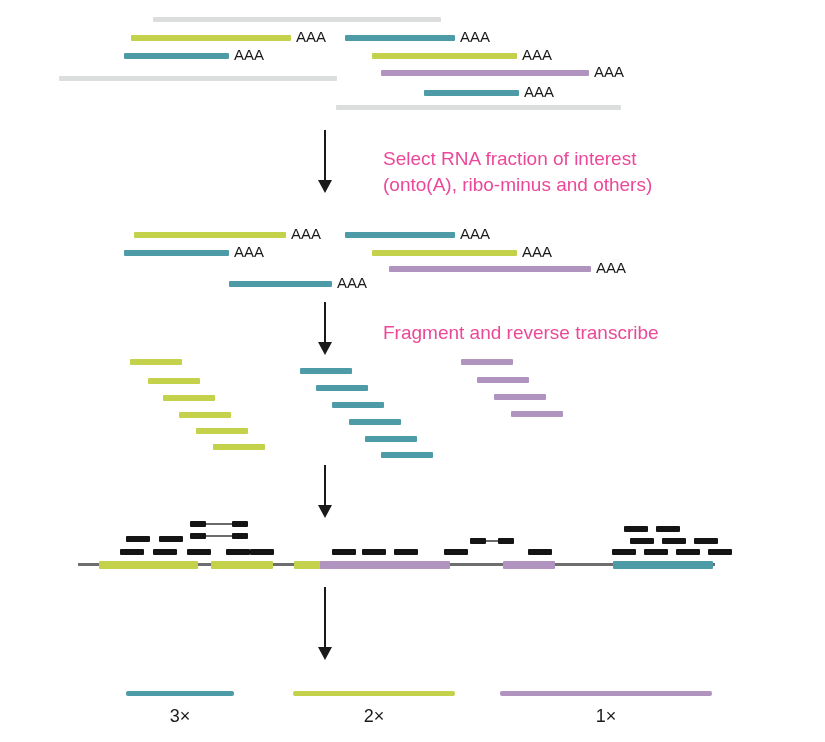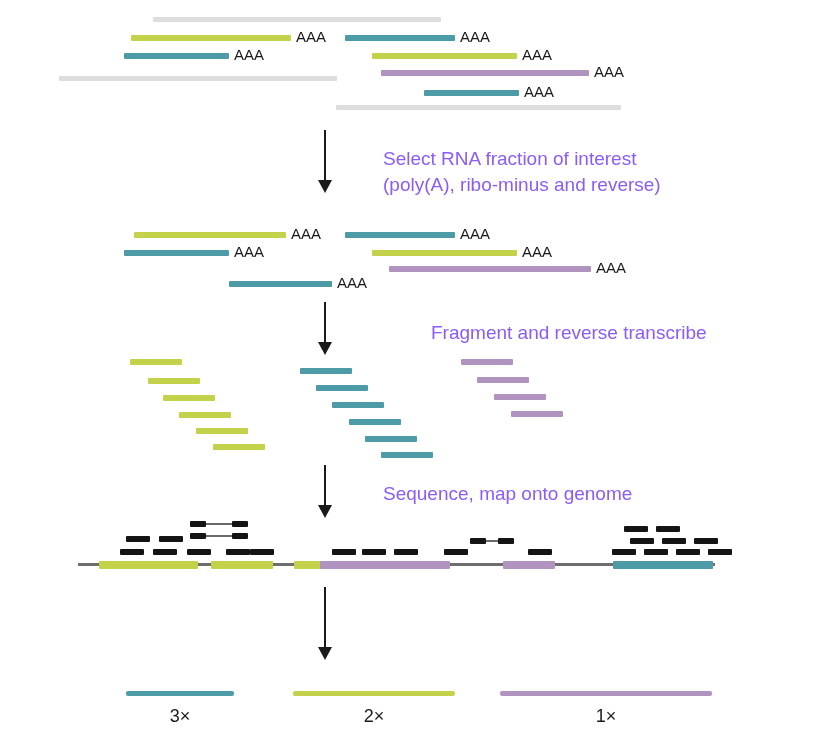--- a/index.html
+++ b/index.html
@@ -30,21 +30,21 @@
     position: absolute;
     font-size: 15px;
     color: #1a1a1a;
     letter-spacing: 0px;
     white-space: nowrap;
     line-height: 1;
   }
   .steplabel {
     position: absolute;
     font-size: 19px;
-    color: #8b5cf6;
+    color: #ec4899;
     white-space: nowrap;
     line-height: 26px;
   }
   .arrow {
     position: absolute;
     width: 14px;
   }
   .arrow .shaft {
     position: absolute;
     left: 6px;
@@ -139,30 +139,27 @@
         <div class="head" style="top: 40px;"></div>
       </div>
       <div class="arrow" style="left: 318px; top: 587px; height: 72px;">
         <div class="shaft" style="height: 61px;"></div>
         <div class="head" style="top: 60px;"></div>
       </div>
     </div>
 
   <div class="steplabel" style="left:383px; top:146px;">
     <div>Select RNA fraction of interest</div>
-    <div>(poly(A), ribo-minus and reverse)</div>
+    <div>(onto(A), ribo-minus and others)</div>
   </div>
 
-  <div class="steplabel" style="left:383px; top:320px;margin-left:48px;">
+  <div class="steplabel" style="left:383px; top:320px;">
     <div>Fragment and reverse transcribe</div>
   </div>
 
-  <div class="steplabel" style="left:383px; top:481px;">
-    <div>Sequence, map onto genome</div>
-  </div>
 
 
   <div id="stage-selected-rna">
       <div class="bar green" style="left: 134px; top: 232px; width: 152px; height: 6px;"></div>
       <span class="aaa" style="left: 291px; top: 226px;">AAA</span>
       <div class="bar teal" style="left: 345px; top: 232px; width: 110px; height: 6px;"></div>
       <span class="aaa" style="left: 460px; top: 226px;">AAA</span>
       <div class="bar teal" style="left: 124px; top: 250px; width: 105px; height: 6px;"></div>
       <span class="aaa" style="left: 234px; top: 244px;">AAA</span>
       <div class="bar green" style="left: 372px; top: 250px; width: 145px; height: 6px;"></div>

